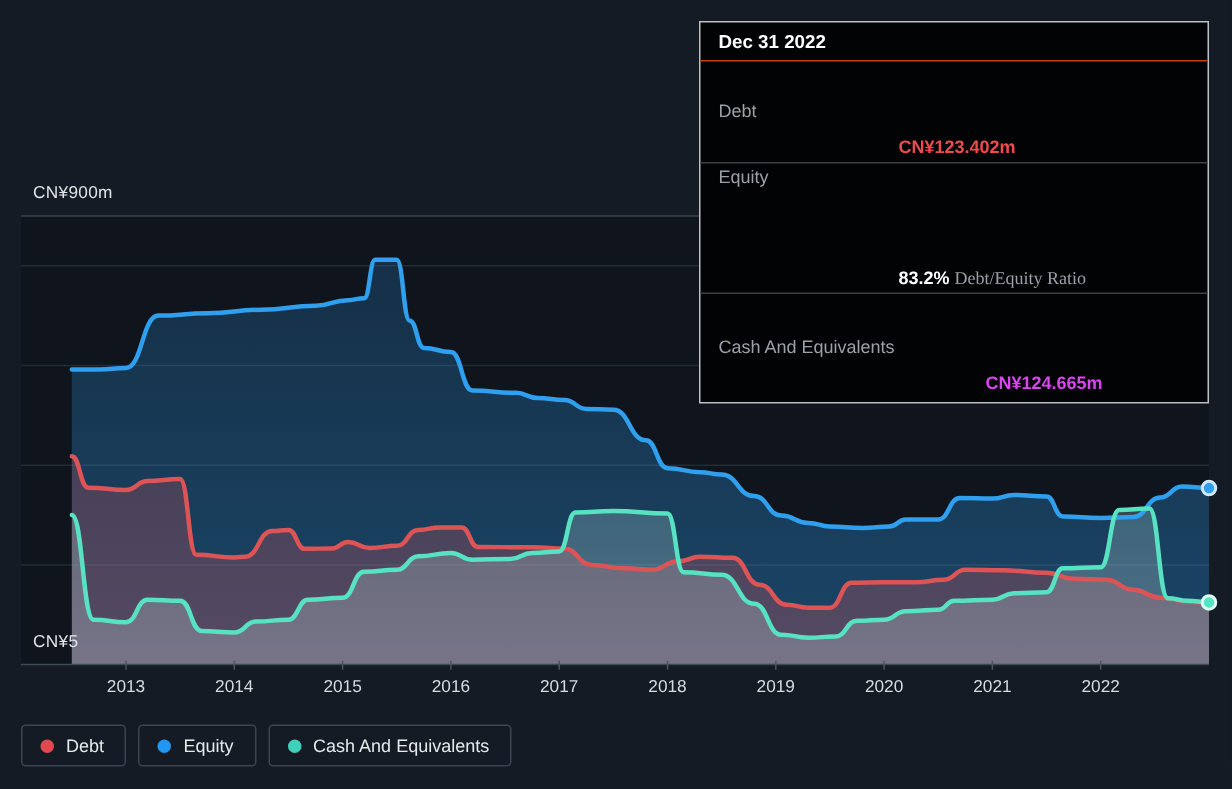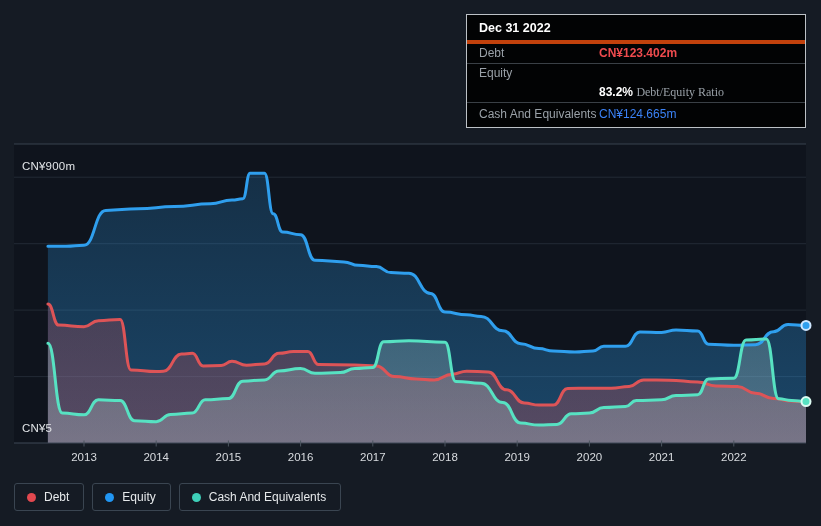--- a/index.html
+++ b/index.html
@@ -2,35 +2,35 @@
 <html><head>
 <meta charset="utf-8">
 <style>
   html,body{margin:0;padding:0;background:#151b24;}
   #page{position:relative;width:821px;height:526px;background:#151b24;overflow:hidden;
         font-family:"Liberation Sans",sans-serif;}
   svg text{font-family:"Liberation Sans",sans-serif;}
 
   
   .ylab{position:absolute;color:#e2e5e8;font-size:11.5px;letter-spacing:.2px;}
-  #ylab-top{left:22px;top:123px;margin-top:37px;}
+  #ylab-top{left:22px;top:123px;}
   #ylab-bottom{left:22px;top:422px;}
 
   
   .tooltip{position:absolute;left:466px;top:14px;width:340px;box-sizing:border-box;
            background:#020304;border:1px solid #bcc1c6;color:#cfd3d7;font-size:12px;z-index:5;}
   .tt-title{padding:6px 12px 5px;color:#ffffff;font-weight:700;font-size:12.5px;
-            border-bottom:4px solid #c2410c;}
+            border-bottom:1px solid #c2410c;}
   .tt-row{display:flex;align-items:center;padding:2px 12px;line-height:15px;}
   .tt-row.sep{border-bottom:1px solid #3a4046;}
   .tt-label{flex:0 0 120px;color:#9aa1a8;}
-  .tt-value{flex:1;}
+  .tt-value{flex:1;margin-top:48px;}
   .v-debt{color:#ef4b4e;font-weight:700;}
   .v-equity{color:#2ba0f5;font-weight:700;}
-  .v-cash{color:#3b82f6;font-weight:400;}
+  .v-cash{color:#d946ef;font-weight:700;text-align:center;}
   .tt-bold{color:#ffffff;font-weight:700;}
   .tt-gray{color:#9aa1a8;font-weight:400;font-family:Liberation Serif, serif;}
   .tt-row.last{padding:4px 12px 5px;}
 
   
   .legend{position:absolute;left:14px;top:483px;display:flex;gap:8px;z-index:4;}
   .legend-item{display:flex;align-items:center;gap:8px;padding:6px 14px 6px 12px;
                background:transparent;border:1px solid #3a4551;border-radius:3px;
                color:#e6e9eb;font-size:12px;font-family:"Liberation Sans",sans-serif;cursor:pointer;}
   .dot{width:9px;height:9px;border-radius:50%;display:inline-block;}

